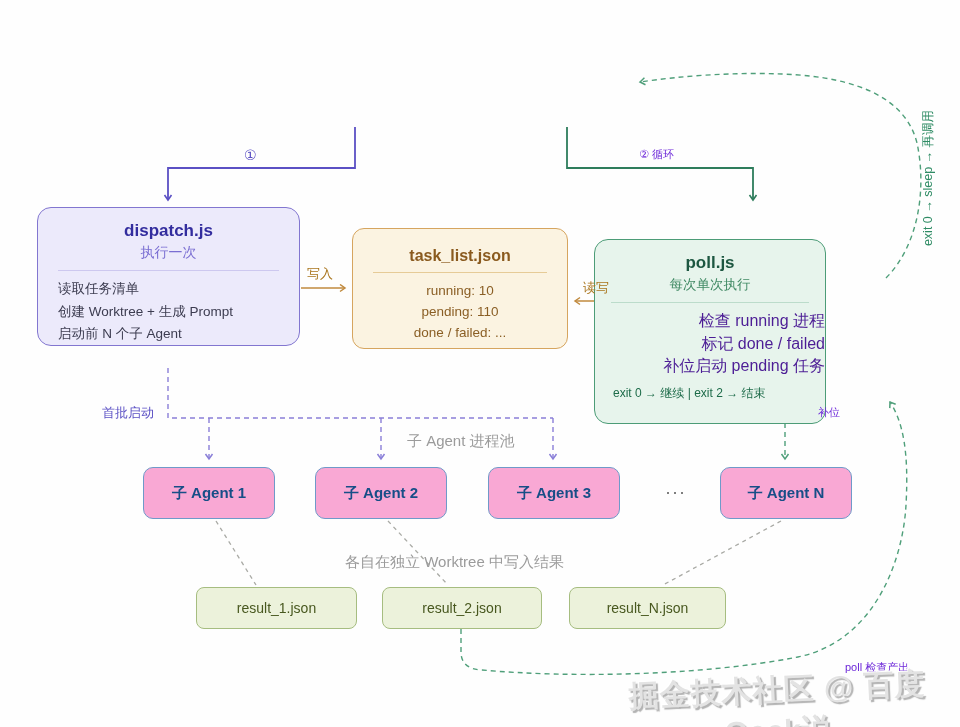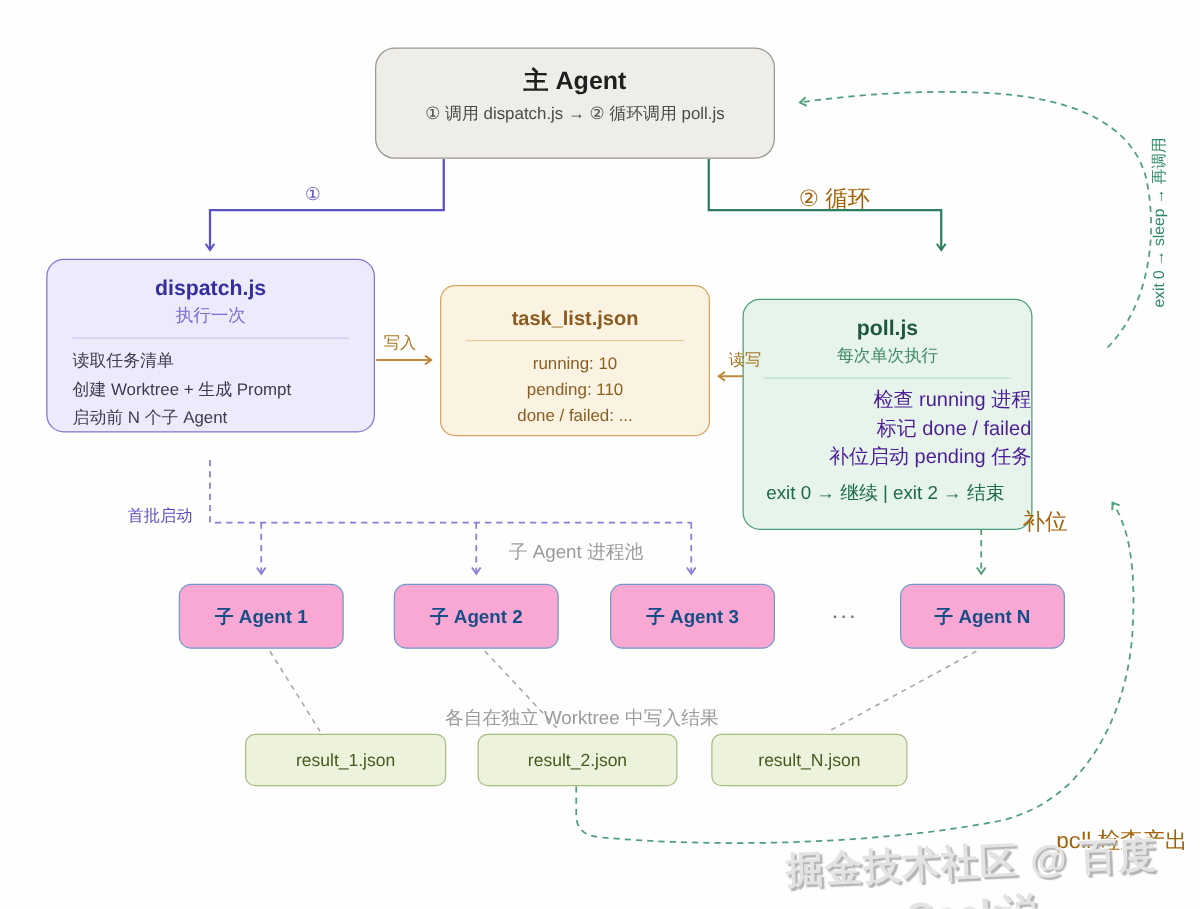--- a/index.html
+++ b/index.html
@@ -34,38 +34,38 @@
   .tasklist .divider{margin:6px 20px 0;border-color:#e6cb97;}
   .tasklist .body{margin-top:7px;font-size:13.5px;line-height:21px;color:#8a5e24;}
 
   
   .poll{left:594px;top:207px;width:232px;height:185px;background:#e7f4ec;
     border:1.5px solid #4c9c77;border-radius:14px;margin-top:32px;}
   .poll .ttl{margin-top:12px;font-size:17px;line-height:22px;color:#1d5741;}
   .poll .sub{margin-top:2px;font-size:13.5px;color:#418a65;}
   .poll .divider{margin:8px 16px 0;border-color:#bcdccb;}
   .poll .body{margin:7px 0 0 18px;text-align:right;font-size:16px;line-height:22.5px;color:#4c1d95;}
-  .poll .exitline{margin:7px 0 0 18px;text-align:left;font-size:15px;color:#1d6b49;}
+  .poll .exitline{margin:7px 0 0 18px;text-align:left;font-size:12px;color:#1d6b49;}
 
   
   .agent{position:absolute;top:467px;width:132px;height:52px;background:#f9a8d4;
     border:1.3px solid #6f9ac9;border-radius:10px;display:flex;align-items:center;
     justify-content:center;font-size:15px;font-weight:600;color:#174e87;box-sizing:border-box;}
   .ellipsis{position:absolute;left:660px;top:478px;width:32px;text-align:center;
     font-size:18px;color:#6b6b6b;letter-spacing:2px;}
 
   
   .result{position:absolute;top:587px;height:42px;background:#ecf2db;
     border:1.2px solid #a6bd80;border-radius:8px;display:flex;align-items:center;
     justify-content:center;font-size:14px;color:#48581f;box-sizing:border-box;}
 
   
   .lbl{position:absolute;white-space:nowrap;}
   .lbl-purple{color:#5b50c4;font-size:13px;}
-  .lbl-green{color:#a16207;font-size:18px;}
+  .lbl-green{color:#6d28d9;font-size:11px;}
   .lbl-orange{color:#a9751d;font-size:13px;}
   .lbl-gray{color:#9b9b9b;font-size:15px;}
   .lbl-rot{left:856px;top:169px;width:145px;height:18px;text-align:center;
     transform:rotate(-90deg);font-size:12.5px;color:#2e8b64;}
 
   .watermark{position:absolute;left:596px;top:670px;width:364px;text-align:center;
     font-size:30px;font-weight:700;letter-spacing:1px;color:#e3e3e3;
     text-shadow:2px 2px 1px #b3b3b3,-1px -1px 0 #ffffff;transform:rotate(-2.5deg);}
 </style>
 </head>
@@ -109,24 +109,20 @@
 
     <path d="M216,521 L256,585" stroke="#a9aaa5" stroke-width="1.3" stroke-dasharray="4 4"></path>
     <path d="M388,521 L448,585" stroke="#a9aaa5" stroke-width="1.3" stroke-dasharray="4 4"></path>
     <path d="M781,521 L663,585" stroke="#a9aaa5" stroke-width="1.3" stroke-dasharray="4 4"></path>
 
     <path d="M461,629 L461,652 Q461,669 482,670 C570,678 700,676 798,657 C875,641 903,560 906,505 C909,452 903,422 890,402" stroke="#4f9f7a" stroke-width="1.4" stroke-dasharray="5 4" marker-end="url(#agd)"></path>
 
     <path d="M886,278 C918,246 927,190 917,143 C907,103 866,77 782,74 C734,72 680,76 640,82" stroke="#4f9f7a" stroke-width="1.4" stroke-dasharray="5 4" marker-end="url(#agd)"></path>
   </svg>
 
-  <div class="box main-agent">
-    <div class="ttl">主 Agent</div>
-    <div class="sub">① 调用 dispatch.js → ② 循环调用 poll.js</div>
-  </div>
 
   <div class="box dispatch">
     <div class="ttl">dispatch.js</div>
     <div class="sub">执行一次</div>
     <div class="divider"></div>
     <div class="body">
       <div>读取任务清单</div>
       <div>创建 Worktree + 生成 Prompt</div>
       <div>启动前 N 个子 Agent</div>
     </div>
@@ -178,19 +174,19 @@
     <span>result_N.json</span>
   </div>
 
   <div class="lbl lbl-purple" style="left:244px;top:147px;font-size:14px;">①</div>
   <div class="lbl lbl-green" style="left:639px;top:147px;">② 循环</div>
   <div class="lbl lbl-orange" style="left:307px;top:265px;">写入</div>
   <div class="lbl lbl-orange" style="left:583px;top:279px;">读写</div>
   <div class="lbl lbl-purple" style="left:102px;top:404px;">首批启动</div>
   <div class="lbl lbl-green" style="left:818px;top:405px;">补位</div>
   <div class="lbl lbl-gray" style="left:407px;top:432px;">子 Agent 进程池</div>
-  <div class="lbl lbl-gray" style="left:356px;top:553px;margin-top:12px;">各自在独立 Worktree 中写入结果</div>
+  <div class="lbl lbl-gray" style="left:345px;top:553px;">各自在独立 Worktree 中写入结果</div>
   <div class="lbl lbl-green" style="left:845px;top:660px;">poll 检查产出</div>
   <div class="lbl lbl-rot">exit 0 → sleep → 再调用</div>
 
   <div class="watermark">掘金技术社区 @ 百度Geek说</div>
 
 </div>
 
 </body></html>

